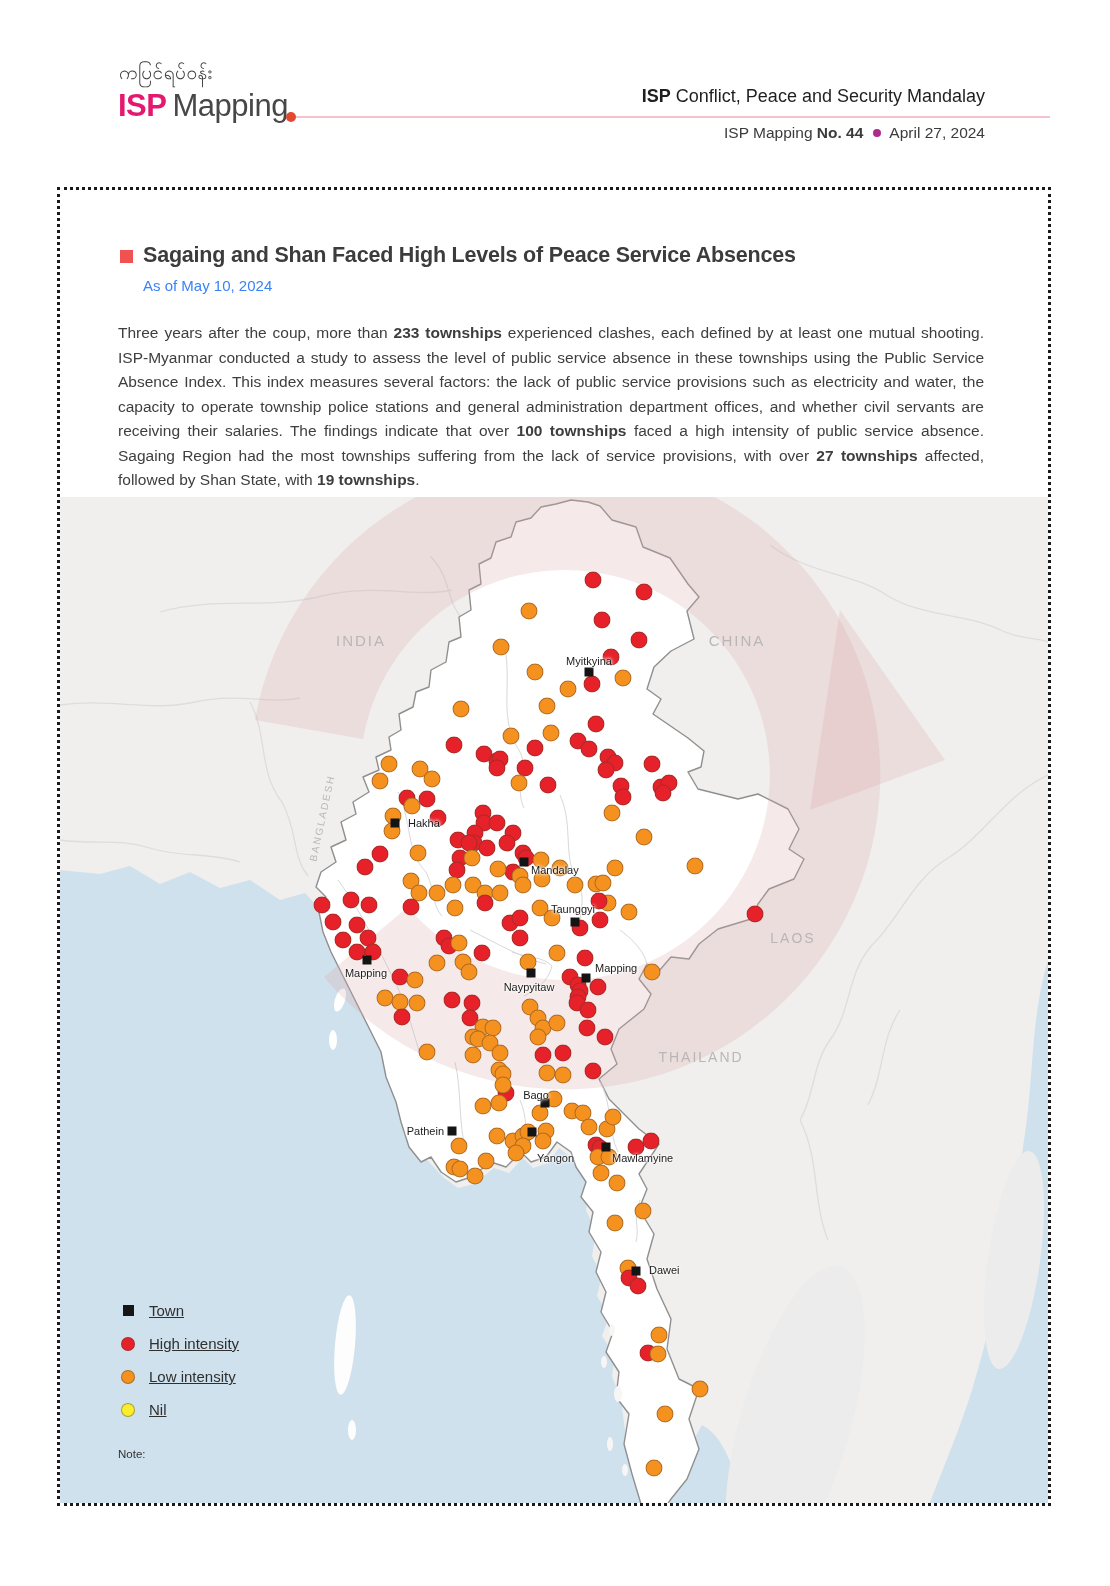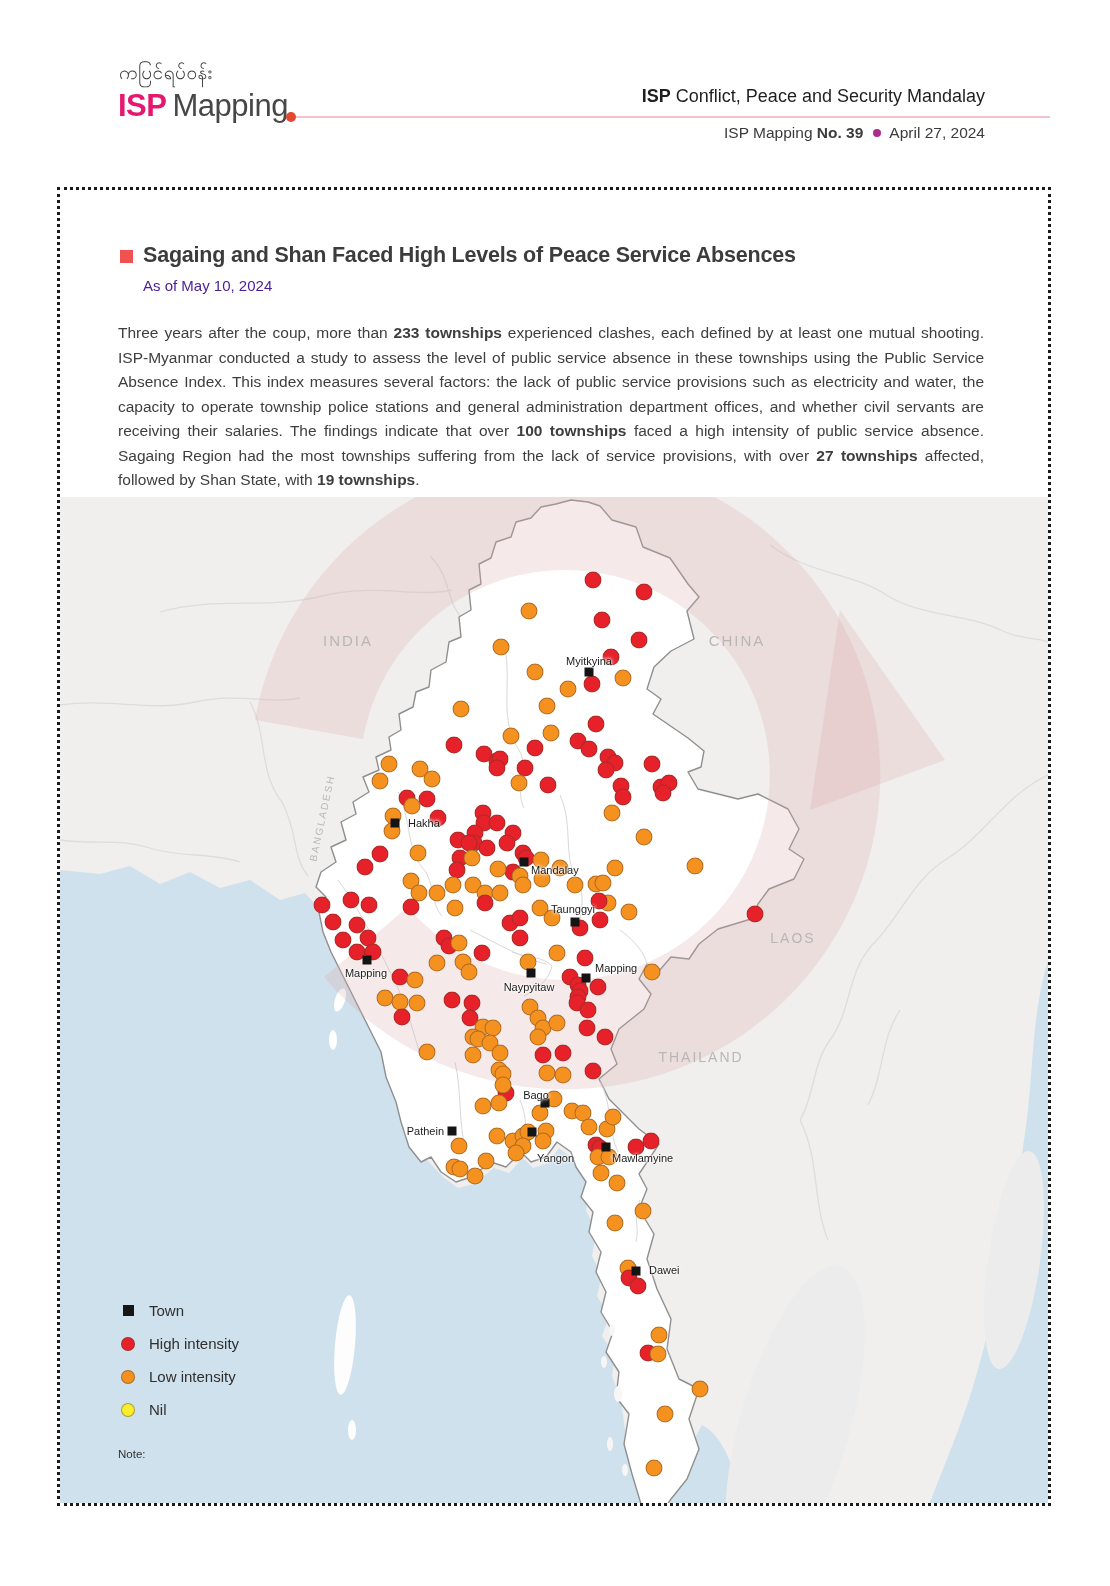--- a/index.html
+++ b/index.html
@@ -18,59 +18,59 @@
   .meta-line{left:0;top:124px;width:985px;text-align:right;font-size:15.5px;color:#3b3b3b;}
   .meta-line b{font-weight:700;}
   .meta-dot{display:inline-block;width:8px;height:8px;border-radius:50%;background:#ae2a8e;margin:0 8px 1px 10px;vertical-align:middle;}
 
   
   .frame{left:57px;top:187px;width:988px;height:1313px;border:3px dotted #1a1a1a;background:transparent;}
 
   
   .title-bullet{left:120px;top:250px;width:13px;height:13px;background:#ef5250;}
   .report-title{left:143px;top:243px;width:840px;font-size:21.5px;font-weight:700;color:#3c3c3c;letter-spacing:-.2px;}
-  .report-asof{left:143px;top:277px;font-size:15px;color:#4c1d95;}
+  .report-asof{left:143px;top:277px;font-size:15px;color:#3b82f6;}
   .report-paragraph{left:118px;top:321px;width:866px;font-size:15.5px;line-height:24.5px;color:#3e3e3e;text-align:justify;}
   .report-paragraph b{font-weight:700;}
 
   
   .map{left:60px;top:497px;width:988px;height:1006px;overflow:hidden;background:#f0efee;}
   .map svg{position:absolute;left:0;top:0;}
   .dot{position:absolute;width:17px;height:17px;border-radius:50%;transform:translate(-50%,-50%);box-sizing:border-box;border:1px solid rgba(90,60,40,.45);}
   .dot.r{background:#e6212a;}
   .dot.o{background:#f5921f;}
   .town-sq{position:absolute;width:9px;height:9px;background:#141414;transform:translate(-50%,-50%);}
   .town-label{position:absolute;font-size:11px;color:#1c1c1c;white-space:nowrap;font-weight:400;
     text-shadow:0 0 3px #fff,0 0 3px #fff,0 0 5px #fff;}
   .country-label{position:absolute;color:#b9b6b6;letter-spacing:2px;white-space:nowrap;transform:translate(-50%,-50%);}
 
   
   .legend{left:55px;top:797px;}
   .legend-row{display:flex;align-items:center;height:33px;}
   .legend-marker{width:26px;display:flex;justify-content:center;}
   .lm-square{width:11px;height:11px;background:#161616;}
   .lm-dot{width:14px;height:14px;border-radius:50%;box-sizing:border-box;border:1px solid rgba(90,60,40,.45);}
-  .legend-label{font-size:15px;color:#2f2f2f;margin-left:8px;}
+  .legend-label{font-size:15px;color:#2f2f2f;margin-left:8px;text-decoration:underline;}
 
   
   .note{left:58px;top:949px;display:flex;font-size:11.5px;color:#333;line-height:16px;}
   .note-label{width:55px;}
   .note-text{width:410px;}
 </style>
 </head>
 <body>
 
 <div class="abs logo-burmese">ကပြင်ရပ်ဝန်း</div>
 <div class="abs logo-line">
   <span class="logo-isp">ISP</span><span class="logo-mapping">Mapping</span>
 </div>
 <div class="abs logo-dot"></div>
 <div class="abs header-rule"></div>
 <div class="abs program-title"><b>ISP</b><span> Conflict, Peace and Security Mandalay</span></div>
-<div class="abs meta-line"><span>ISP Mapping </span><b>No. 39</b><span class="meta-dot"></span><span>April 27, 2024</span></div>
+<div class="abs meta-line"><span>ISP Mapping </span><b>No. 44</b><span class="meta-dot"></span><span>April 27, 2024</span></div>
 
 <div class="abs frame"></div>
 
 <div class="abs title-bullet"></div>
 <div class="abs report-title">Sagaing and Shan Faced High Levels of Peace Service Absences</div>
 <div class="abs report-asof">As of May 10, 2024</div>
 <div class="abs report-paragraph"><span>Three years after the coup, more than </span><b>233 townships</b><span> experienced clashes, each defined by at least one mutual shooting. ISP-Myanmar conducted a study to assess the level of public service absence in these townships using the Public Service Absence Index. This index measures several factors: the lack of public service provisions such as electricity and water, the capacity to operate township police stations and general administration department offices, and whether civil servants are receiving their salaries. The findings indicate that over </span><b>100 townships</b><span> faced a high intensity of public service absence. Sagaing Region had the most townships suffering from the lack of service provisions, with over </span><b>27 townships</b><span> affected, followed by Shan State, with </span><b>19 townships</b><span>.</span></div>
 
 <div class="abs map">
   <svg width="988" height="1006" viewBox="60 497 988 1006">
@@ -143,21 +143,21 @@
       <ellipse cx="625" cy="1470" rx="3" ry="6" fill="#f7f6f5"></ellipse>
     </g>
 
     <g fill="rgba(221,169,169,0.25)">
       <path d="M 255,720 A 315,315 0 1 1 324,977 L 408,907 A 205,205 0 1 0 363,739 Z"></path>
       <path d="M 840,610 L 945,760 L 810,810 Z"></path>
     </g>
   </svg>
 
   <div id="country-labels">
-      <div class="country-label" style="left: 288px; top: 143px; font-size: 15px;">INDIA</div>
+      <div class="country-label" style="left: 301px; top: 143px; font-size: 15px;">INDIA</div>
       <div class="country-label" style="left: 677px; top: 143px; font-size: 15px;">CHINA</div>
       <div class="country-label" style="left: 262px; top: 321px; font-size: 10px; transform: translate(-50%, -50%) rotate(-78deg);">BANGLADESH</div>
       <div class="country-label" style="left: 733px; top: 441px; font-size: 14px;">LAOS</div>
       <div class="country-label" style="left: 641px; top: 560px; font-size: 14px;">THAILAND</div>
     </div>
   <div id="dots-layer">
       <div class="dot r" style="left: 533px; top: 83px;"></div>
       <div class="dot r" style="left: 584px; top: 95px;"></div>
       <div class="dot o" style="left: 469px; top: 114px;"></div>
       <div class="dot r" style="left: 542px; top: 123px;"></div>

